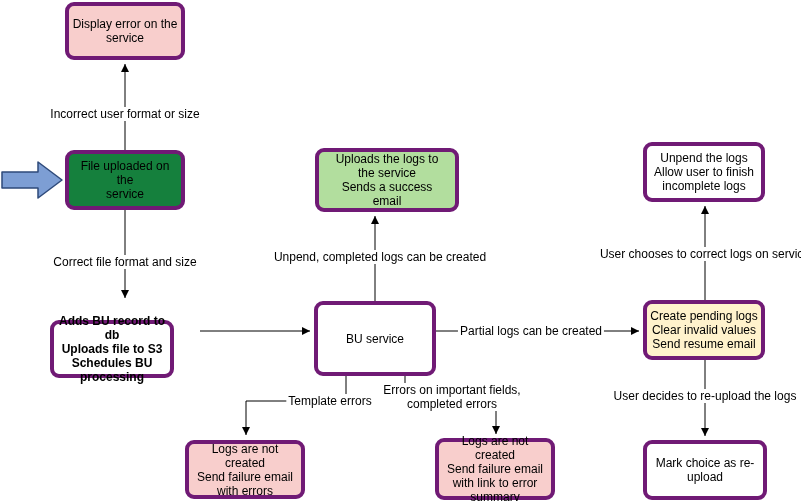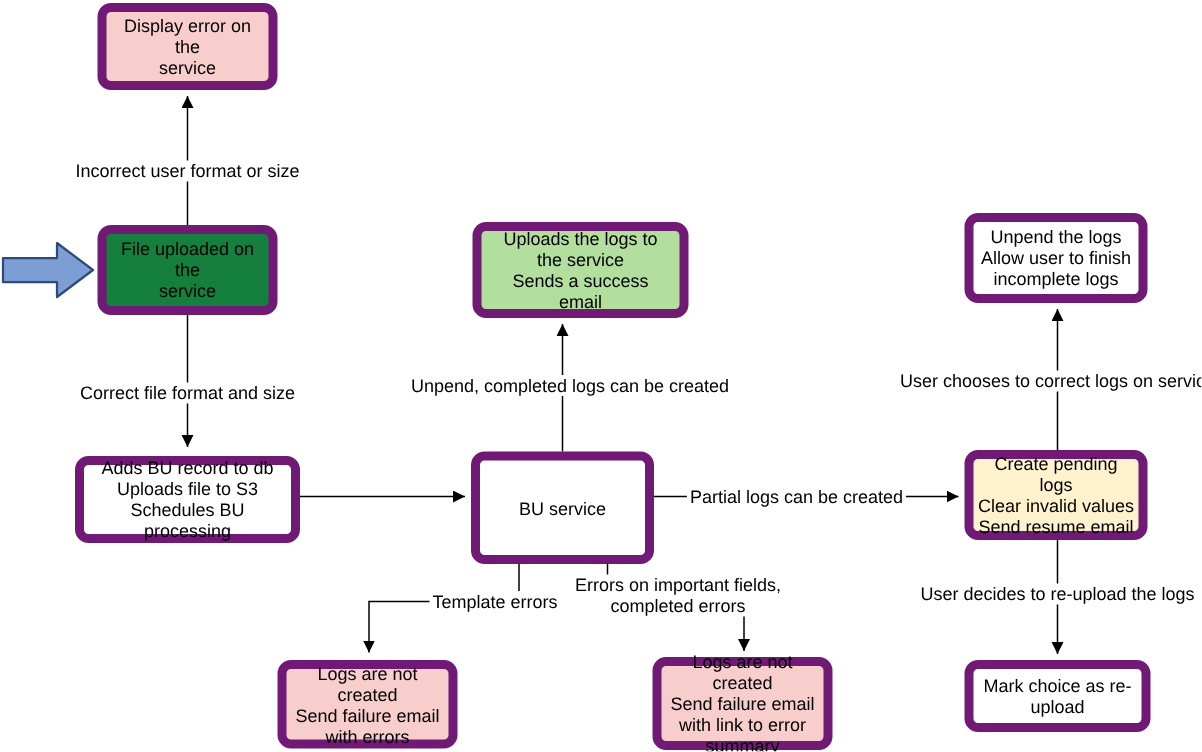--- a/index.html
+++ b/index.html
@@ -3,21 +3,21 @@
 <meta charset="utf-8">
 <style>
   html,body { margin:0; padding:0; background:#ffffff; }
   .canvas {
     position:relative; width:801px; height:501px; background:#ffffff;
     overflow:hidden; font-family:"Liberation Sans", sans-serif; color:#000;
   }
   .wires { position:absolute; left:0; top:0; width:801px; height:501px; }
   .node {
     position:absolute; box-sizing:border-box;
-    border:6px solid #701a75; border-radius:9px;
+    border:4px solid #701a75; border-radius:9px;
     display:flex; align-items:center; justify-content:center;
     text-align:center; white-space:pre-line;
     font-size:12px; line-height:14px; padding:2px;
   }
   .node.process { background:#ffffff; }
   .node.error   { background:#f8cecc; }
   .node.start   { background:#15803d; }
   .node.success { background:#b2de9e; }
   .node.pending { background:#fff2cc; }
   .elabel {
@@ -58,37 +58,37 @@
   <div class="elabel" style="left:330px; top:401px;">Template errors</div>
   <div class="elabel" style="left:452px; top:397px;">Errors on important fields,
 completed errors</div>
   <div class="elabel" style="left:705px; top:254px;">User chooses to correct logs on service</div>
   <div class="elabel" style="left:705px; top:396px;">User decides to re-upload the logs</div>
 
   <div class="node error" style="left:65px;  top:2px;   width:120px; height:58px;">Display error on the
 service</div>
   <div class="node start" style="left:65px;  top:150px; width:120px; height:60px;">File uploaded on the
 service</div>
-  <div class="node process" style="left:50px;  top:304px; width:150px; height:58px;">Adds BU record to db
+  <div class="node process" style="left:50px;  top:320px; width:124px; height:58px;font-weight:bold;">Adds BU record to db
 Uploads file to S3
 Schedules BU processing</div>
   <div class="node process" style="left:314px; top:301px; width:122px; height:75px;">BU service</div>
   <div class="node success" style="left:315px; top:148px; width:144px; height:64px;">Uploads the logs to
 the service
 Sends a success
 email</div>
   <div class="node error" style="left:185px; top:440px; width:120px; height:59px;">Logs are not created
 Send failure email
 with errors</div>
   <div class="node error" style="left:435px; top:438px; width:120px; height:62px;">Logs are not created
 Send failure email
 with link to error
 summary</div>
   <div class="node process" style="left:643px; top:142px; width:122px; height:60px;">Unpend the logs
 Allow user to finish
 incomplete logs</div>
   <div class="node pending" style="left:643px; top:300px; width:122px; height:60px;">Create pending logs
 Clear invalid values
 Send resume email</div>
-  <div class="node process" style="left:643px; top:440px; width:124px; height:48px;">Mark choice as re-
+  <div class="node process" style="left:643px; top:440px; width:124px; height:60px;">Mark choice as re-
 upload</div>
 
 </div>
 
 </body></html>

